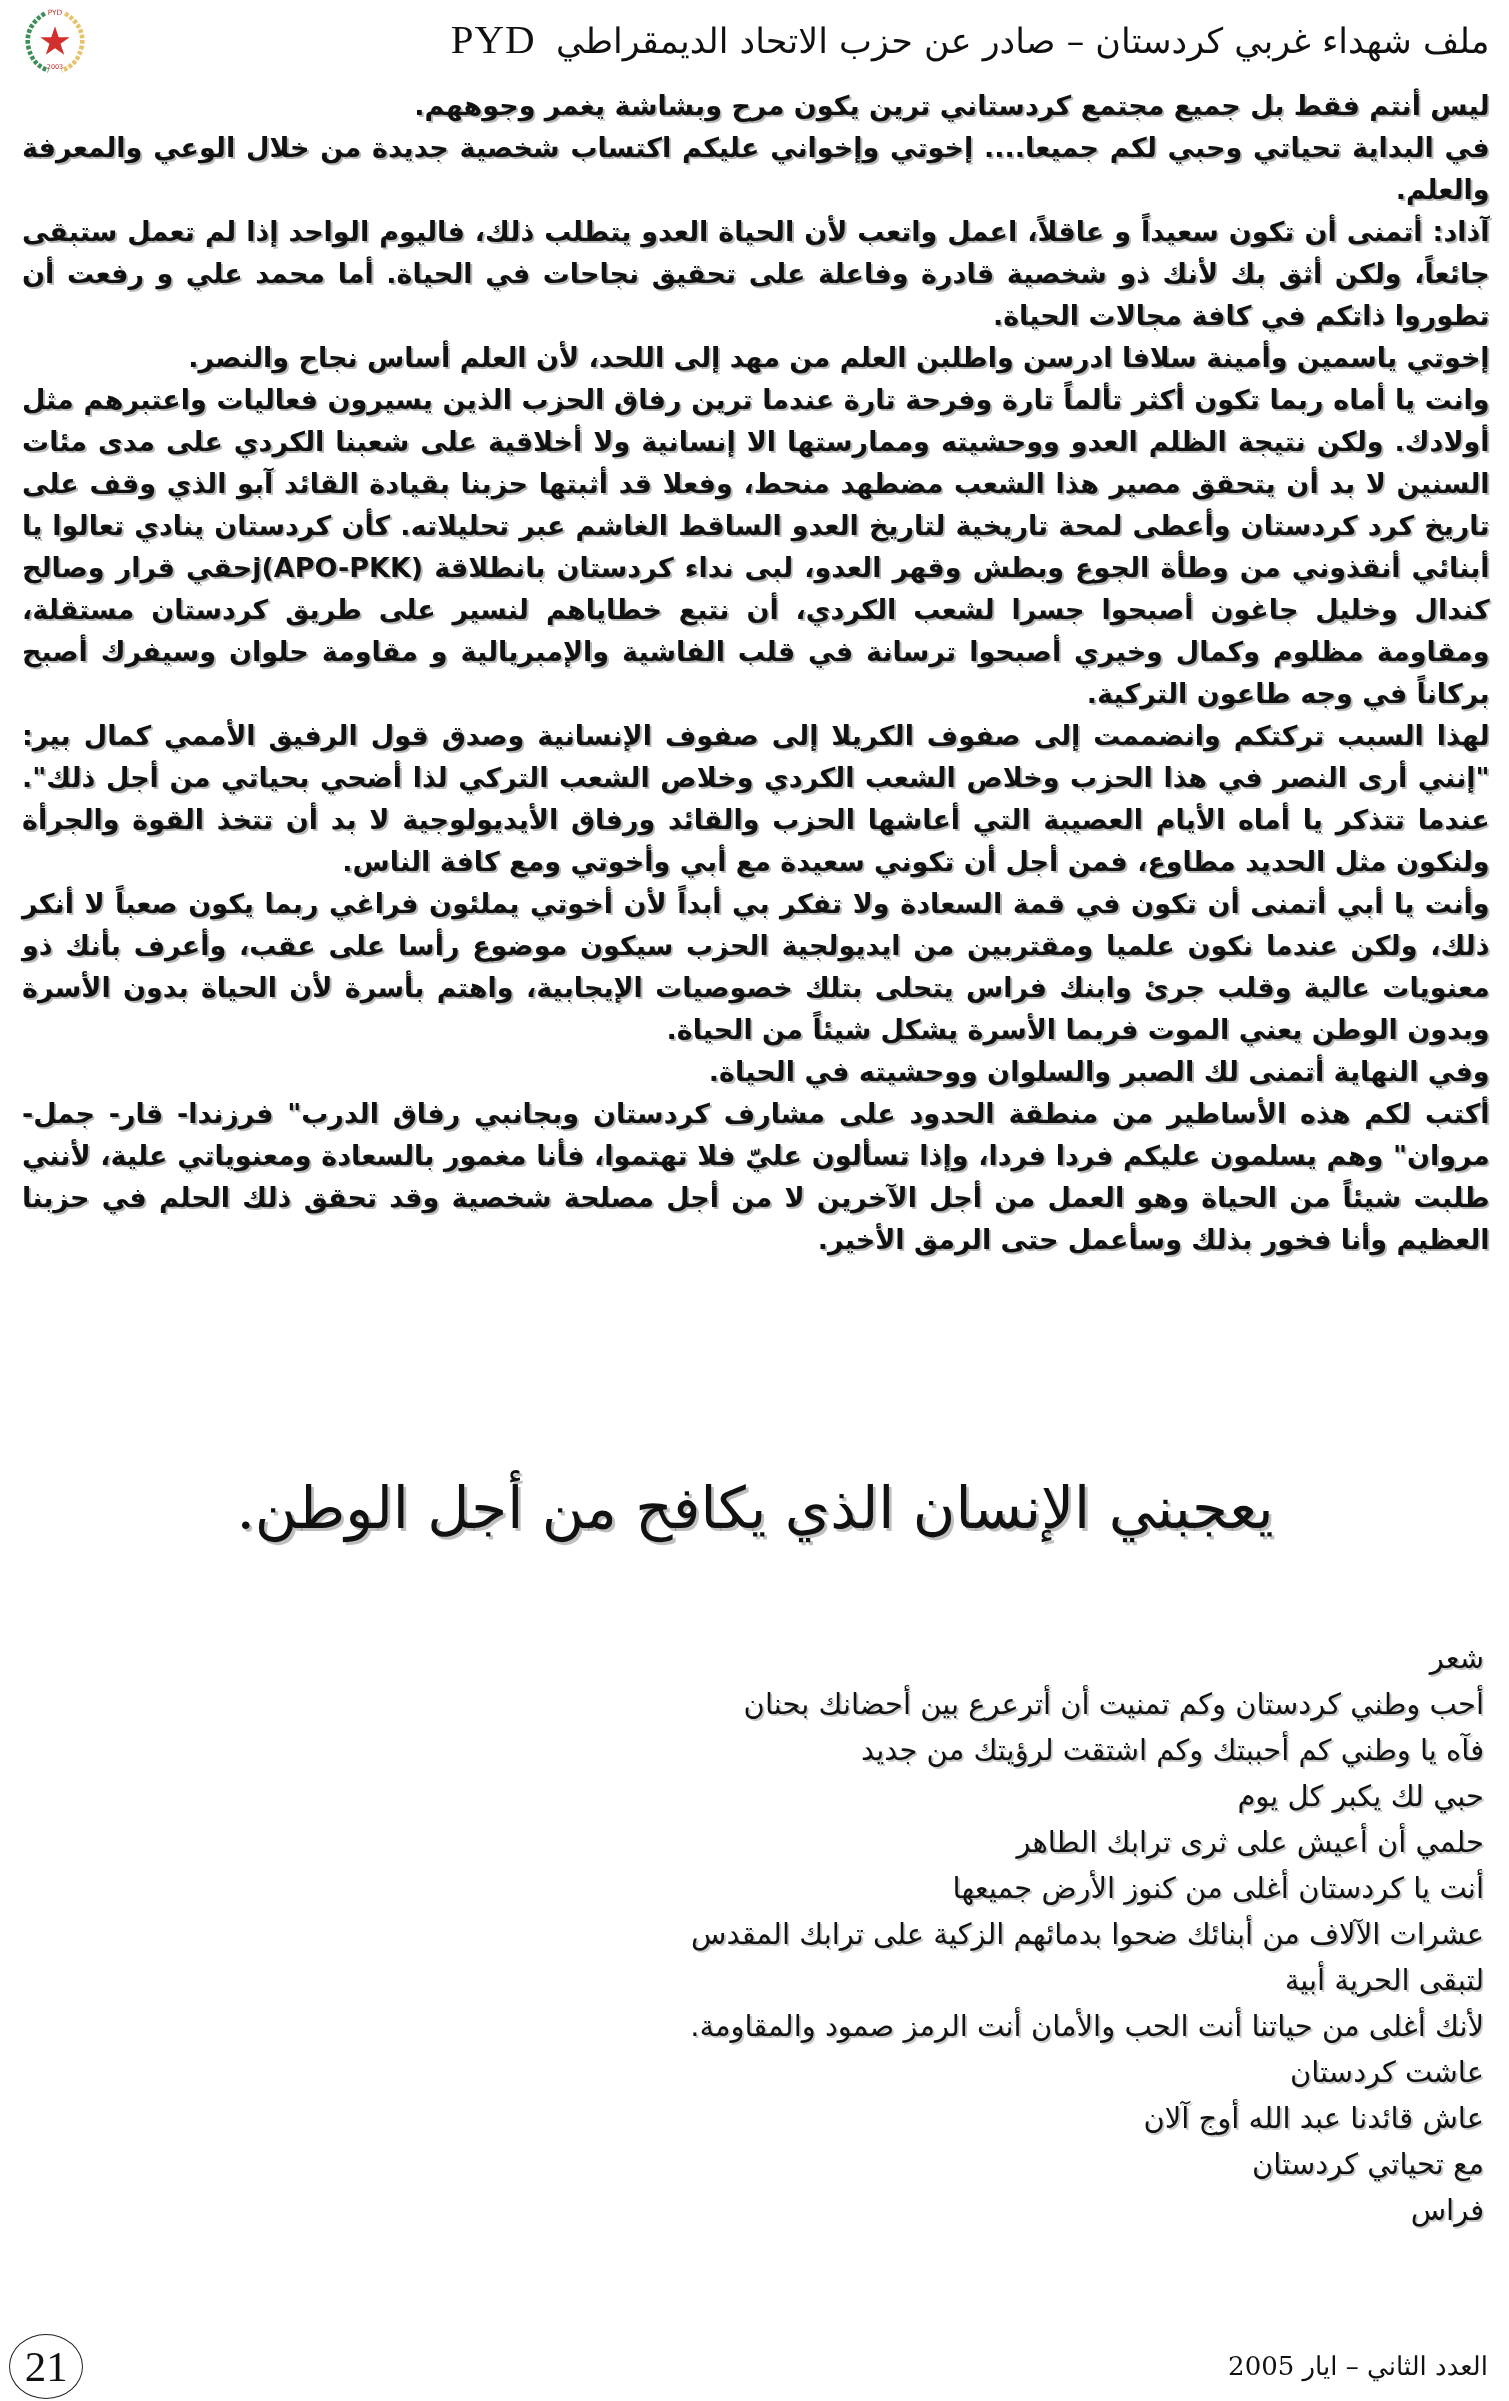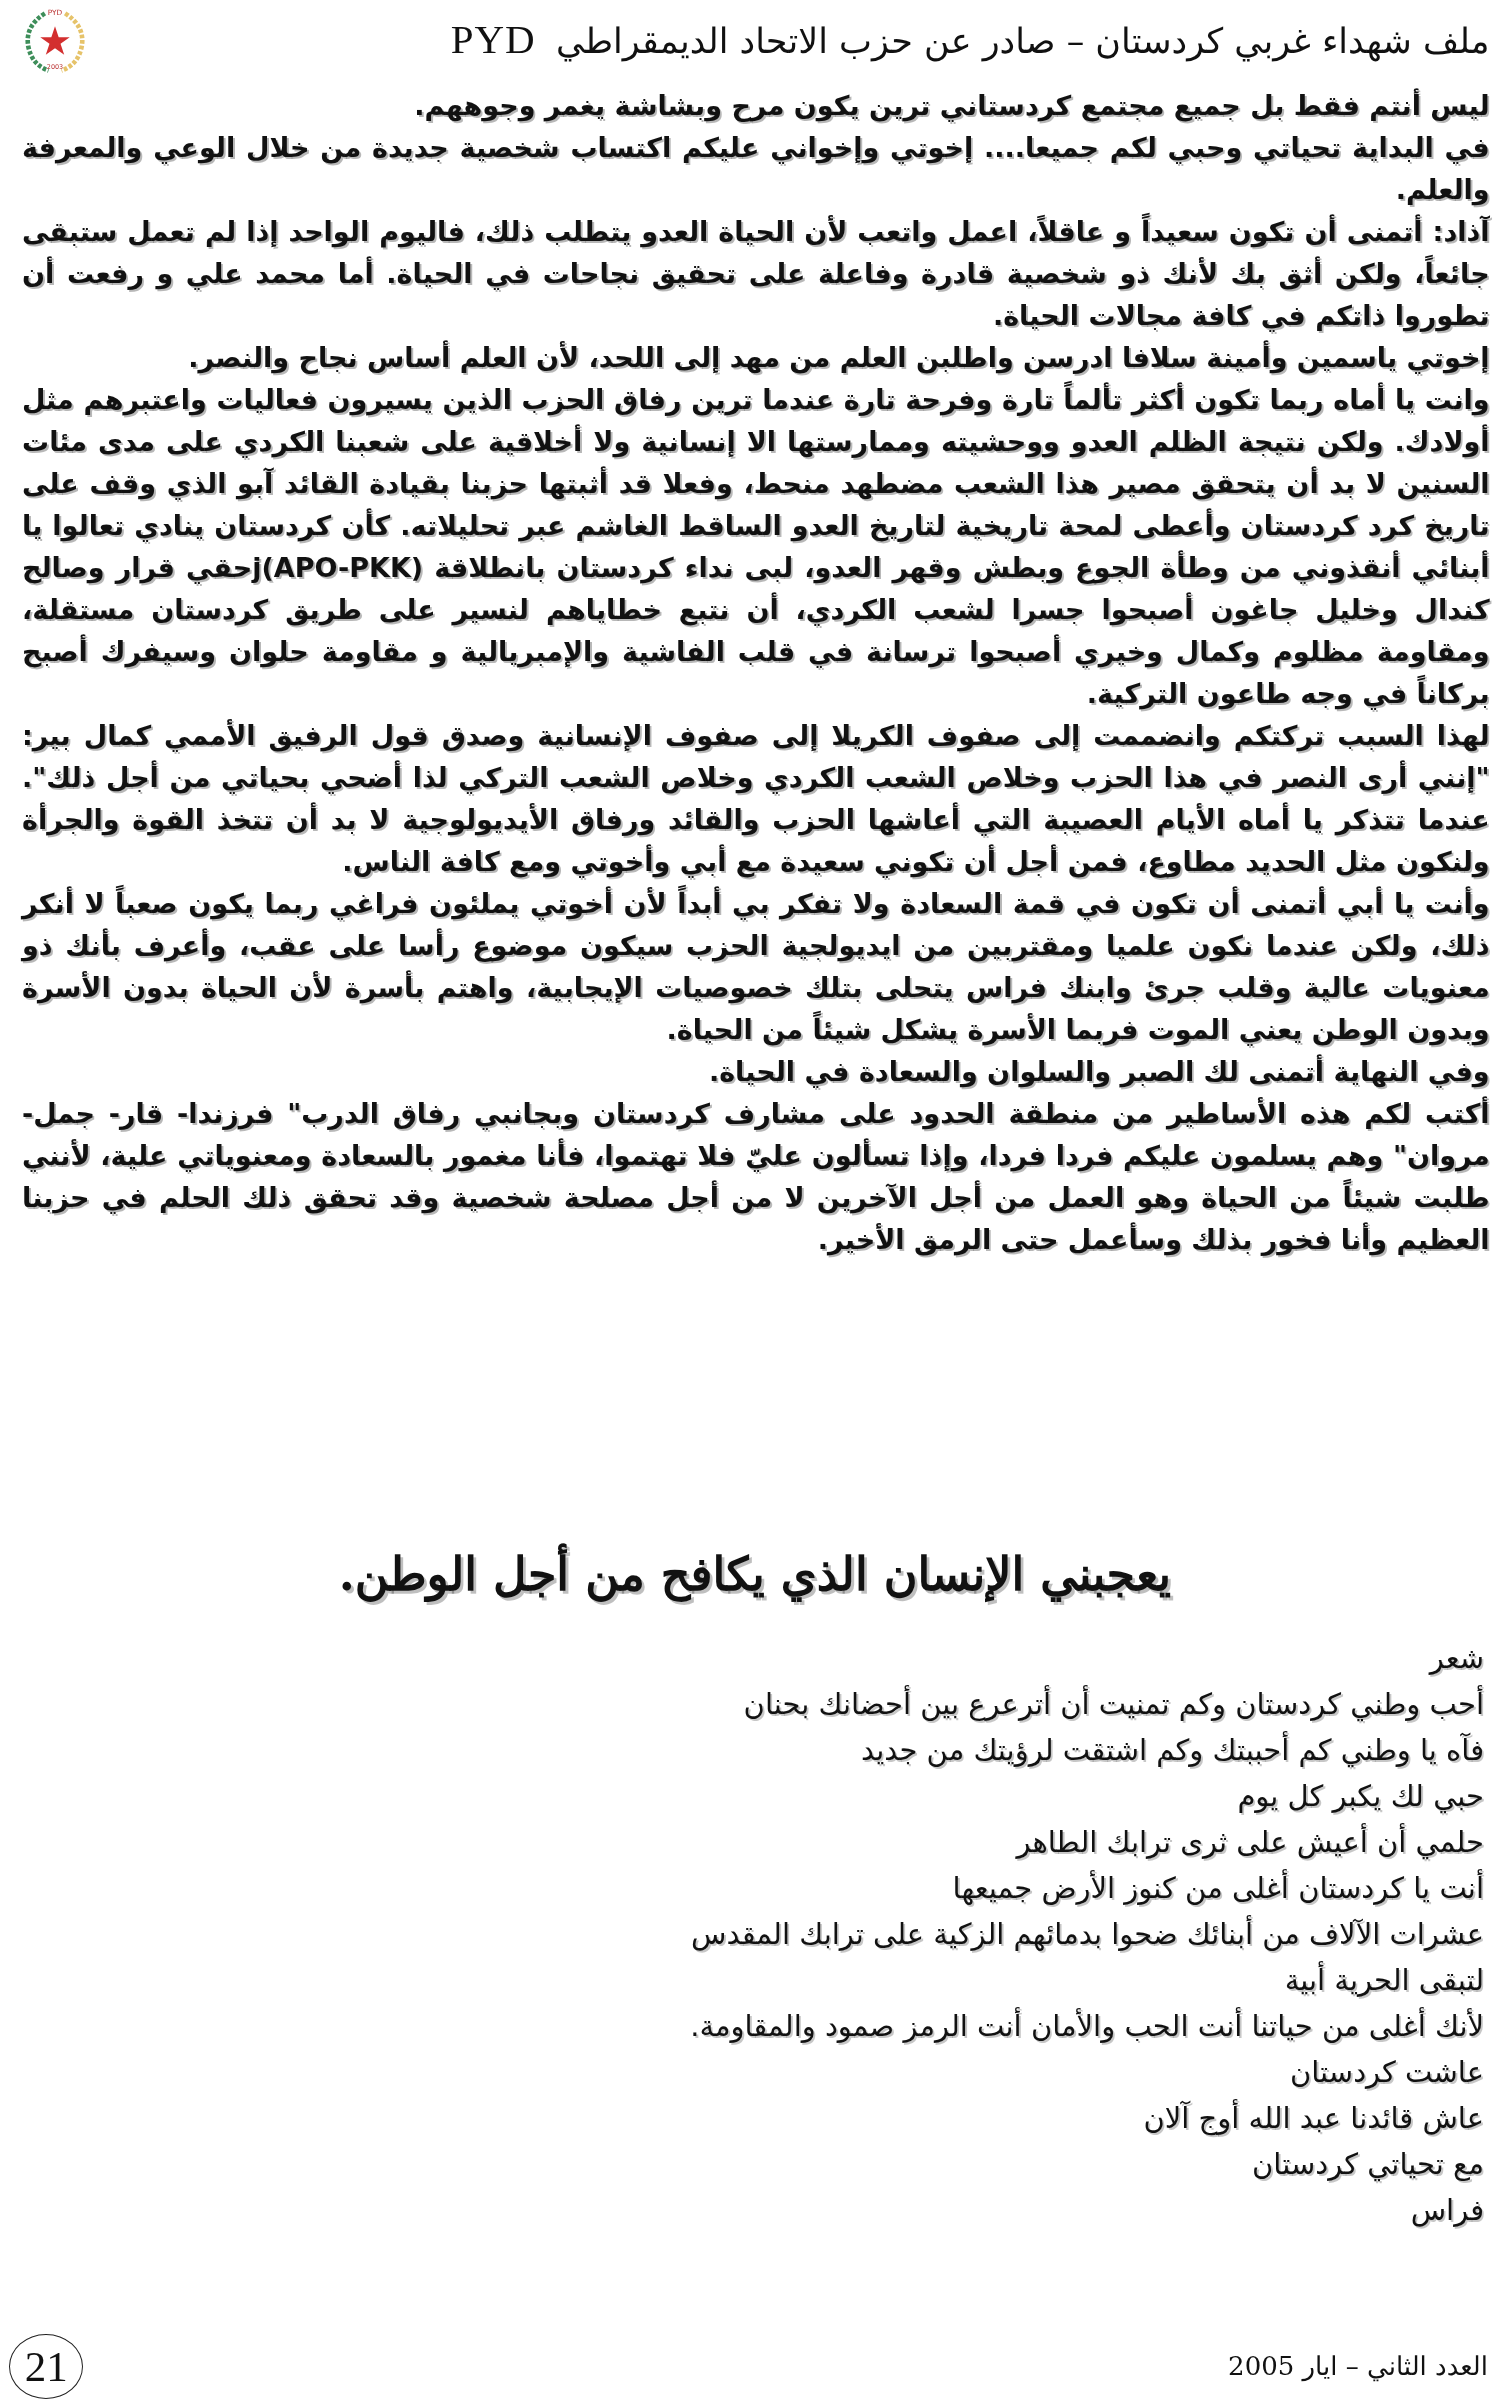--- a/index.html
+++ b/index.html
@@ -40,26 +40,26 @@
     text-align: justify;
     font-family: "DejaVu Sans", sans-serif;
     font-weight: bold;
     font-size: 27px;
     line-height: 42px;
     text-shadow: 1.9px 1.9px 0 rgba(0,0,0,0.28);
   }
   .article p { margin: 0; }
   .poem-title {
     position: absolute;
-    left: 0; right: 0; top: 1542px;
+    left: 0; right: 0; top: 1476px;
     text-align: center;
     direction: rtl;
     font-family: "DejaVu Serif", serif;
-    font-weight: bold;
-    font-size: 46px;
+    font-weight: normal;
+    font-size: 58px;
     line-height: 65px;
     text-shadow: 2.8px 2.8px 0 rgba(0,0,0,0.25);
   }
   .poem {
     position: absolute;
     right: 26px; top: 1635px;
     width: 1019px;
     direction: rtl;
     text-align: right;
     font-family: "DejaVu Sans", sans-serif;
@@ -110,21 +110,21 @@
 </div>
 
 <div class="article">
   <p>ليس أنتم فقط بل جميع مجتمع كردستاني ترين يكون مرح وبشاشة يغمر وجوههم.</p>
   <p>في البداية تحياتي وحبي لكم جميعا.... إخوتي وإخواني عليكم اكتساب شخصية جديدة من خلال الوعي والمعرفة والعلم.</p>
   <p>آذاد: أتمنى أن تكون سعيداً و عاقلاً، اعمل واتعب لأن الحياة العدو يتطلب ذلك، فاليوم الواحد إذا لم تعمل ستبقى جائعاً، ولكن أثق بك لأنك ذو شخصية قادرة وفاعلة على تحقيق نجاحات في الحياة. أما محمد علي و رفعت أن تطوروا ذاتكم في كافة مجالات الحياة.</p>
   <p>إخوتي ياسمين وأمينة سلافا ادرسن واطلبن العلم من مهد إلى اللحد، لأن العلم أساس نجاح والنصر.</p>
   <p>وانت يا أماه ربما تكون أكثر تألماً تارة وفرحة تارة عندما ترين رفاق الحزب الذين يسيرون فعاليات واعتبرهم مثل أولادك. ولكن نتيجة الظلم العدو ووحشيته وممارستها الا إنسانية ولا أخلاقية على شعبنا الكردي على مدى مئات السنين لا بد أن يتحقق مصير هذا الشعب مضطهد منحط، وفعلا قد أثبتها حزبنا بقيادة القائد آبو الذي وقف على تاريخ كرد كردستان وأعطى لمحة تاريخية لتاريخ العدو الساقط الغاشم عبر تحليلاته. كأن كردستان ينادي تعالوا يا أبنائي أنقذوني من وطأة الجوع وبطش وقهر العدو، لبى نداء كردستان بانطلاقة j(APO-PKK)حقي قرار وصالح كندال وخليل جاغون أصبحوا جسرا لشعب الكردي، أن نتبع خطاياهم لنسير على طريق كردستان مستقلة، ومقاومة مظلوم وكمال وخيري أصبحوا ترسانة في قلب الفاشية والإمبريالية و مقاومة حلوان وسيفرك أصبح بركاناً في وجه طاعون التركية.</p>
   <p>لهذا السبب تركتكم وانضممت إلى صفوف الكريلا إلى صفوف الإنسانية وصدق قول الرفيق الأممي كمال بير: "إنني أرى النصر في هذا الحزب وخلاص الشعب الكردي وخلاص الشعب التركي لذا أضحي بحياتي من أجل ذلك". عندما تتذكر يا أماه الأيام العصيبة التي أعاشها الحزب والقائد ورفاق الأيديولوجية لا بد أن تتخذ القوة والجرأة ولنكون مثل الحديد مطاوع، فمن أجل أن تكوني سعيدة مع أبي وأخوتي ومع كافة الناس.</p>
   <p>وأنت يا أبي أتمنى أن تكون في قمة السعادة ولا تفكر بي أبداً لأن أخوتي يملئون فراغي ربما يكون صعباً لا أنكر ذلك، ولكن عندما نكون علميا ومقتربين من ايديولجية الحزب سيكون موضوع رأسا على عقب، وأعرف بأنك ذو معنويات عالية وقلب جرئ وابنك فراس يتحلى بتلك خصوصيات الإيجابية، واهتم بأسرة لأن الحياة بدون الأسرة وبدون الوطن يعني الموت فربما الأسرة يشكل شيئاً من الحياة.</p>
-  <p>وفي النهاية أتمنى لك الصبر والسلوان والسعادة في الحياة.</p>
+  <p>وفي النهاية أتمنى لك الصبر والسلوان ووحشيته في الحياة.</p>
   <p>أكتب لكم هذه الأساطير من منطقة الحدود على مشارف كردستان وبجانبي رفاق الدرب" فرزندا- قار- جمل- مروان" وهم يسلمون عليكم فردا فردا، وإذا تسألون عليّ فلا تهتموا، فأنا مغمور بالسعادة ومعنوياتي علية، لأنني طلبت شيئاً من الحياة وهو العمل من أجل الآخرين لا من أجل مصلحة شخصية وقد تحقق ذلك الحلم في حزبنا العظيم وأنا فخور بذلك وسأعمل حتى الرمق الأخير.</p>
 </div>
 
 <div class="poem-title">يعجبني الإنسان الذي يكافح من أجل الوطن.</div>
 
 <div class="poem">
   <span class="line">شعر</span>
   <span class="line">أحب وطني كردستان  وكم تمنيت أن أترعرع بين أحضانك بحنان</span>
   <span class="line">فآه يا وطني كم أحببتك وكم اشتقت لرؤيتك من جديد</span>
   <span class="line">حبي لك يكبر كل يوم</span>

